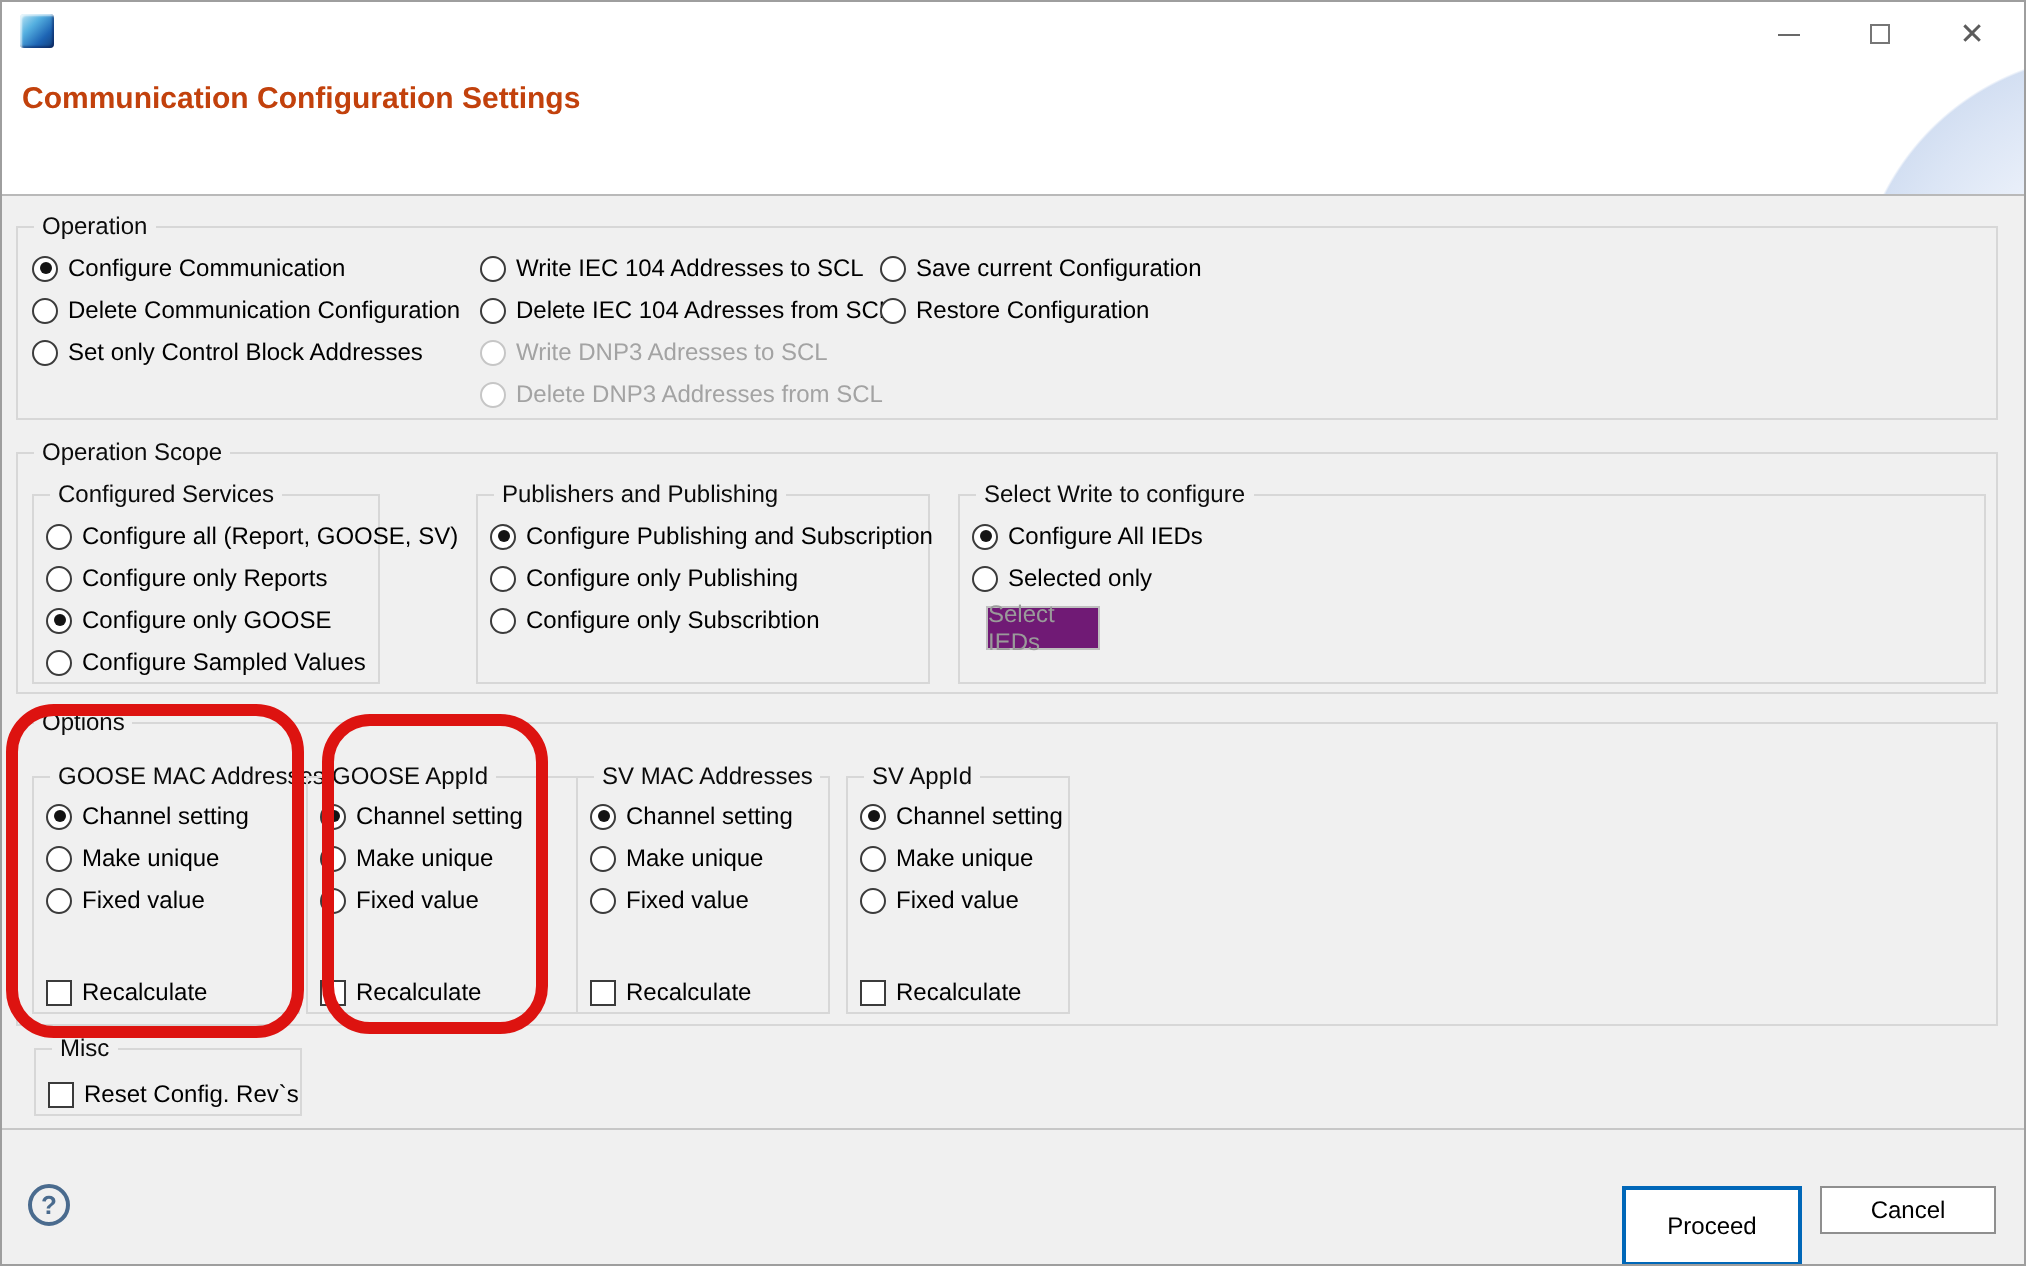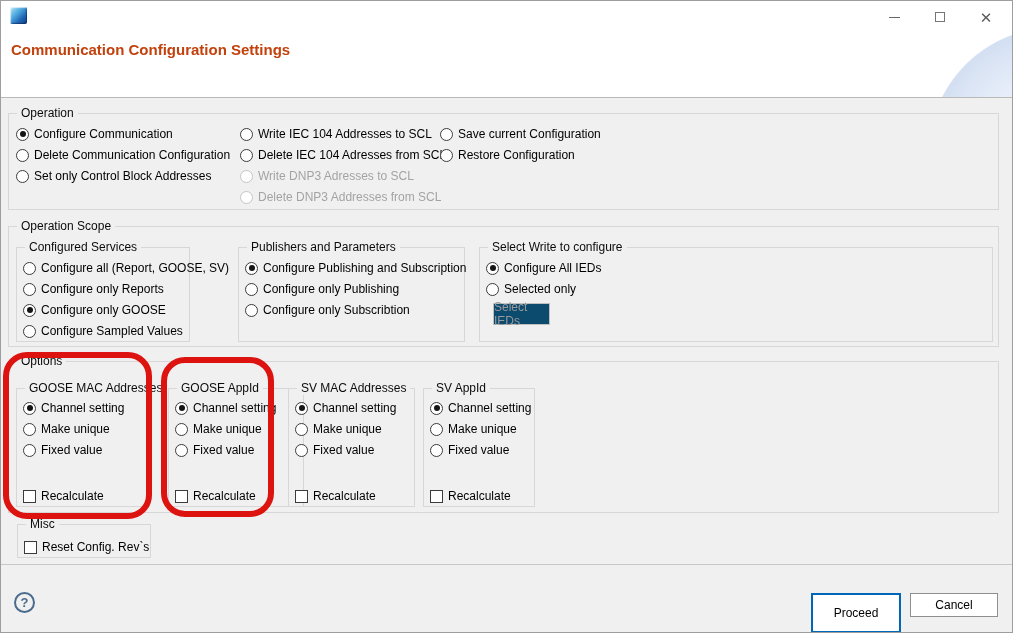--- a/index.html
+++ b/index.html
@@ -29,21 +29,21 @@
   .opt{position:absolute;display:flex;align-items:center;gap:5px;height:16px;white-space:nowrap}
   .opt .lbl{line-height:16px}
   .radio{width:13px;height:13px;border:1px solid #3b3b3b;border-radius:50%;background:#fff;position:relative;flex:none}
   .radio.checked::after{content:"";position:absolute;left:2.5px;top:2.5px;width:6px;height:6px;border-radius:50%;background:#141414}
   .radio.disabled{border-color:#c6c6c6}
   .opt.disabled .lbl{color:#a3a3a3}
   .checkbox{width:13px;height:13px;border:1px solid #3b3b3b;background:#fff;flex:none}
 
   
   .btn{position:absolute;display:flex;align-items:center;justify-content:center;background:#fff;font-size:12px;cursor:default}
-  .btn-disabled{background:#0c4a6e;border:1px solid #bfbfbf;color:#9a9a9a}
+  .btn-disabled{background:#701a75;border:1px solid #bfbfbf;color:#9a9a9a}
   .btn-primary{border:2px solid #0067b8}
   .btn-normal{border:1px solid #8f8f8f}
   .help-btn{position:absolute;left:13px;top:591px;width:21px;height:21px;border:2px solid #4a6b8e;border-radius:50%;
     color:#4a6b8e;font-weight:bold;font-size:13px;display:flex;align-items:center;justify-content:center}
 
   .footer-sep{position:absolute;left:0;top:563px;width:100%;height:0;border-top:1px solid #c7c7c7}
 
   
   .annot{position:absolute;border:6px solid #dd1310;border-radius:24px;z-index:20;pointer-events:none}
 </style>
@@ -129,21 +129,21 @@
         <span class="radio checked"></span>
         <span class="lbl">Configure only GOOSE</span>
       </div>
       <div class="opt" style="left:6px;top:75px">
         <span class="radio"></span>
         <span class="lbl">Configure Sampled Values</span>
       </div>
     </div>
 
     <div class="grp" style="left:229px;top:20px;width:227px;height:95px">
-      <span class="glabel">Publishers and Parameters</span>
+      <span class="glabel">Publishers and Publishing</span>
       <div class="opt" style="left:6px;top:12px">
         <span class="radio checked"></span>
         <span class="lbl">Configure Publishing and Subscription</span>
       </div>
       <div class="opt" style="left:6px;top:33px">
         <span class="radio"></span>
         <span class="lbl">Configure only Publishing</span>
       </div>
       <div class="opt" style="left:6px;top:54px">
         <span class="radio"></span>
@@ -183,21 +183,21 @@
       <div class="opt" style="left:6px;top:53px">
         <span class="radio"></span>
         <span class="lbl">Fixed value</span>
       </div>
       <div class="opt" style="left:6px;top:99px">
         <span class="checkbox"></span>
         <span class="lbl">Recalculate</span>
       </div>
     </div>
 
-    <div class="grp" style="left:159px;top:26px;width:136px;height:119px">
+    <div class="grp" style="left:144px;top:26px;width:136px;height:119px">
       <span class="glabel">GOOSE AppId</span>
       <div class="opt" style="left:6px;top:11px">
         <span class="radio checked"></span>
         <span class="lbl">Channel setting</span>
       </div>
       <div class="opt" style="left:6px;top:32px">
         <span class="radio"></span>
         <span class="lbl">Make unique</span>
       </div>
       <div class="opt" style="left:6px;top:53px">

